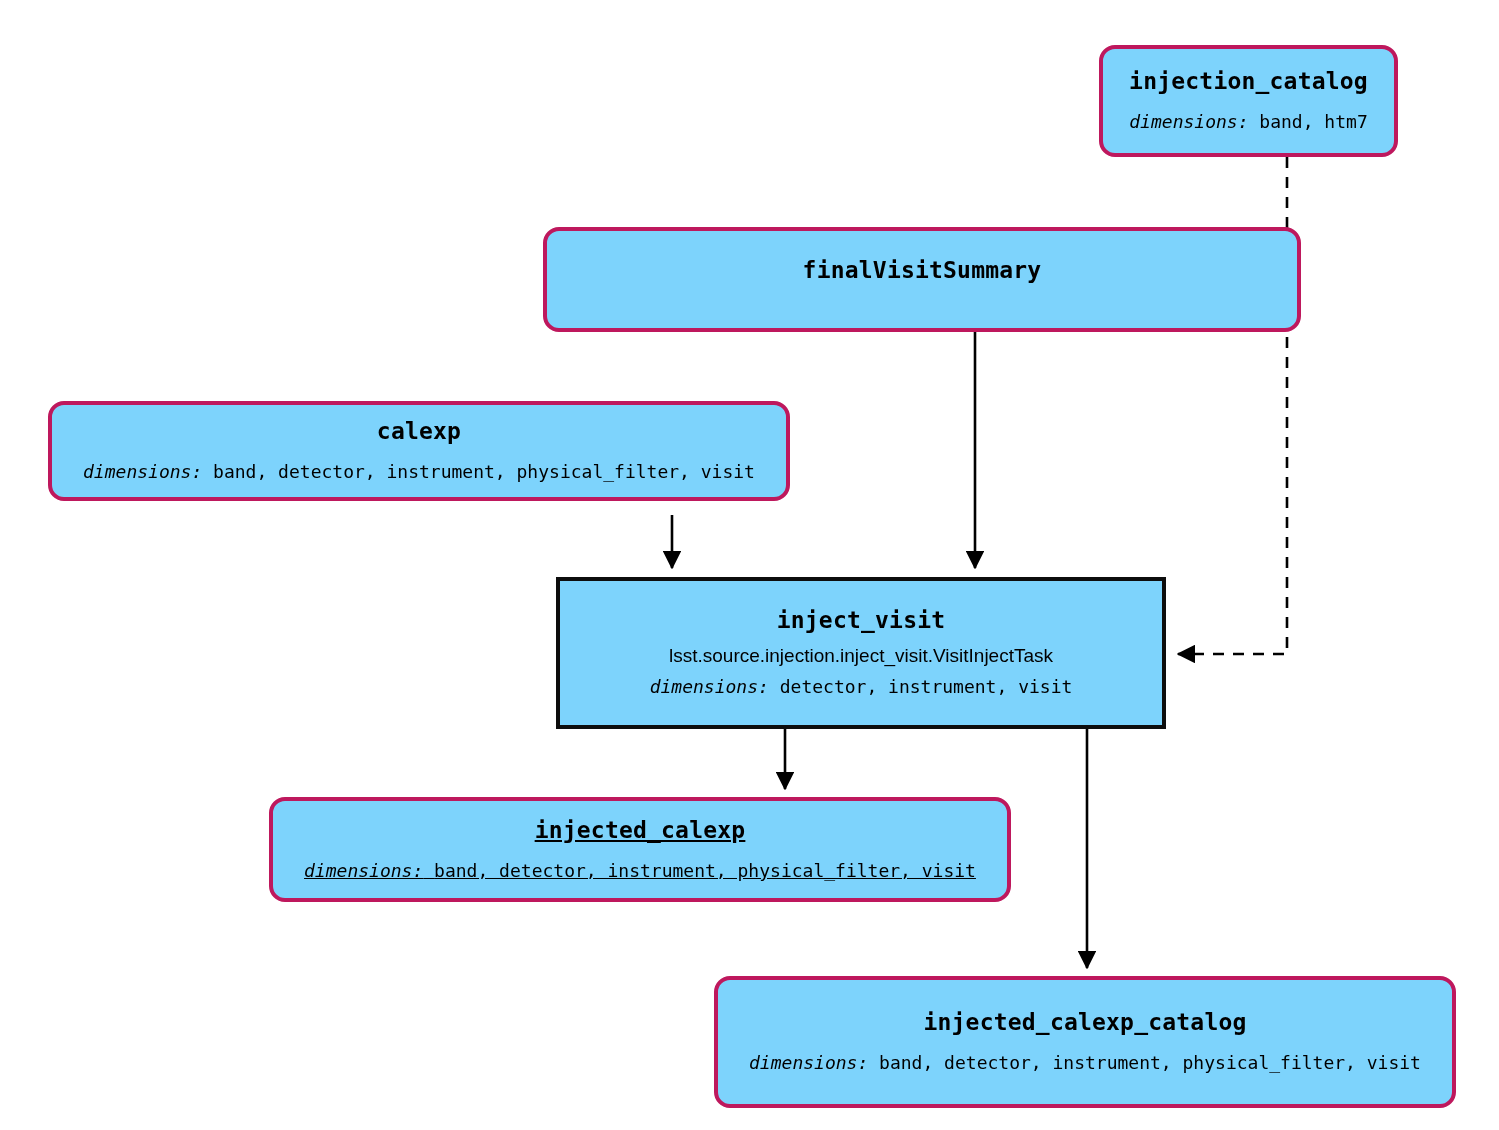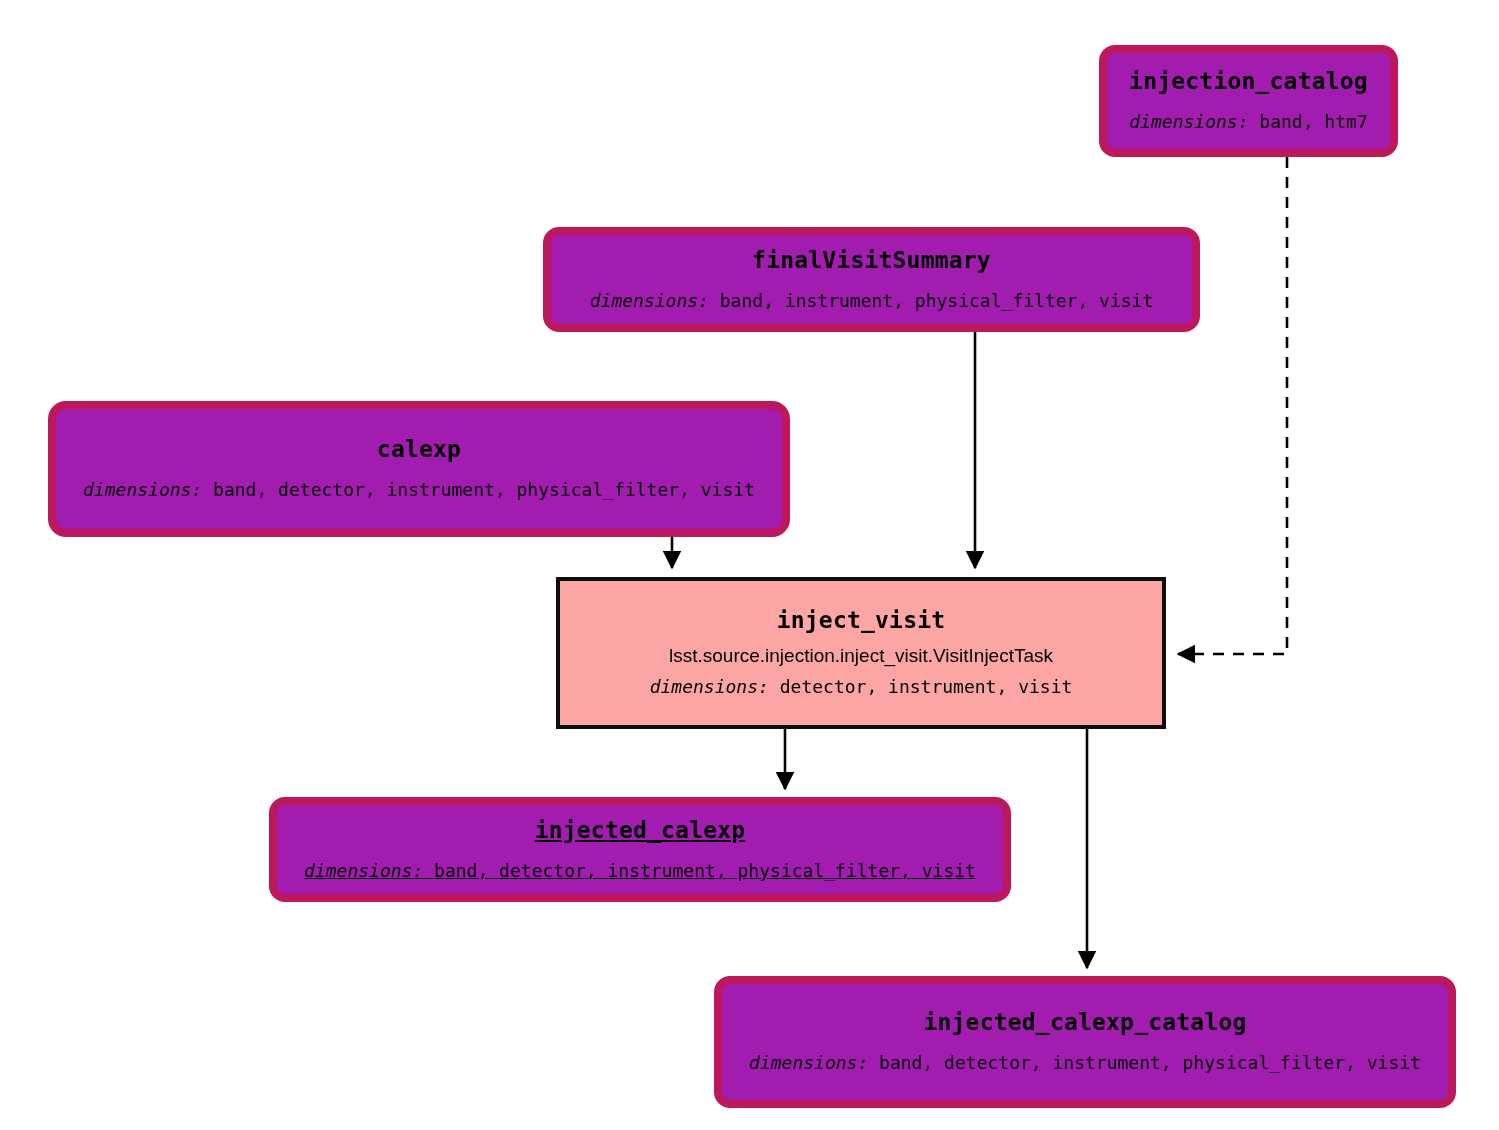--- a/index.html
+++ b/index.html
@@ -32,27 +32,27 @@
     position: absolute;
     box-sizing: border-box;
     display: flex;
     flex-direction: column;
     align-items: center;
     justify-content: center;
     text-align: center;
     z-index: 2;
   }
   .dataset {
-    background: #a21caf;
-    border: 8px solid #be185d;
+    background: #7dd3fc;
+    border: 4px solid #be185d;
     border-radius: 16px;
   }
   
   .task {
-    background: #fca5a5;
+    background: #7dd3fc;
     border: 4px solid #0d0d0d;
     border-radius: 0;
   }
 
   .node-title {
     font-family: "DejaVu Sans Mono", monospace;
     font-weight: bold;
     font-size: 23px;
     color: #000000;
     letter-spacing: 0.2px;
@@ -116,29 +116,25 @@
   </svg>
 
   <div class="node dataset" style="left:1099px; top:45px; width:299px; height:112px;">
     <div class="node-title">injection_catalog</div>
     <div class="node-dims">
       <span class="dims-label">dimensions:</span>
       <span>band, htm7</span>
     </div>
   </div>
 
-  <div class="node dataset" style="left:543px; top:227px; width:657px; height:105px;">
+  <div class="node dataset" style="left:543px; top:227px; width:758px; height:105px;">
     <div class="node-title">finalVisitSummary</div>
-    <div class="node-dims">
-      <span class="dims-label">dimensions:</span>
-      <span>band, instrument, physical_filter, visit</span>
-    </div>
   </div>
 
-  <div class="node dataset" style="left:48px; top:401px; width:742px; height:136px;border-radius:18px;">
+  <div class="node dataset" style="left:48px; top:401px; width:742px; height:100px;">
     <div class="node-title">calexp</div>
     <div class="node-dims">
       <span class="dims-label">dimensions:</span>
       <span>band, detector, instrument, physical_filter, visit</span>
     </div>
   </div>
 
   <div class="node task" style="left:556px; top:577px; width:610px; height:152px;">
     <div class="node-title">inject_visit</div>
     <div class="node-class">lsst.source.injection.inject_visit.VisitInjectTask</div>

